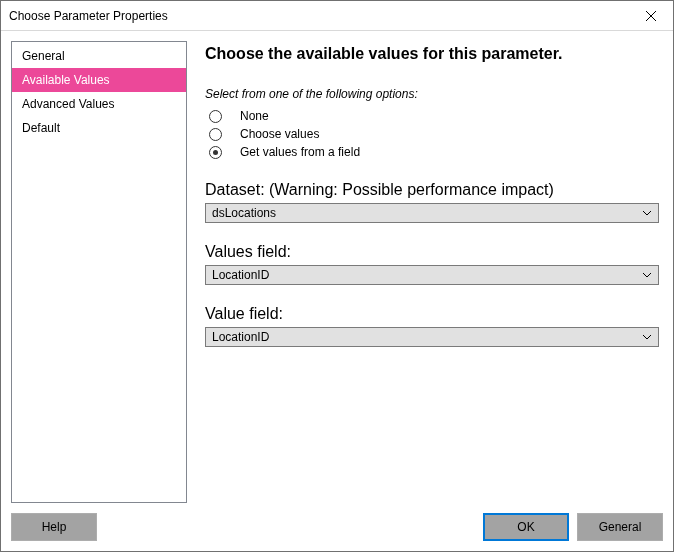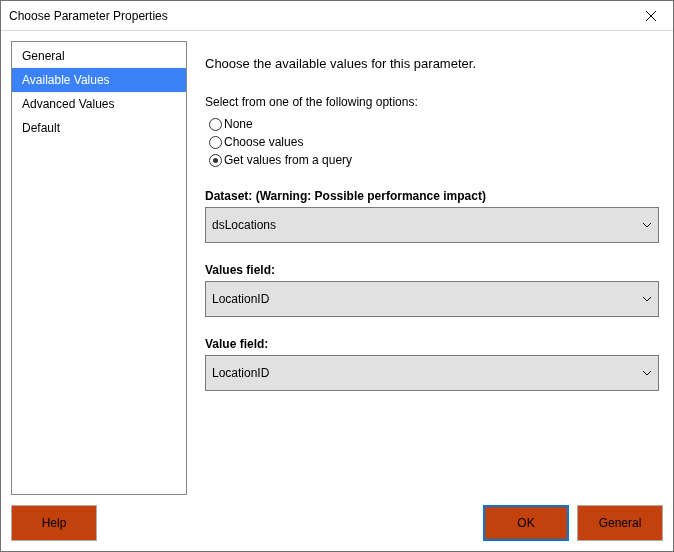--- a/index.html
+++ b/index.html
@@ -51,81 +51,83 @@
     border: 1px solid #828790;
     background: #fff;
     padding-top: 2px;
   }
   .side-item {
     padding: 5px 10px;
     cursor: pointer;
     font-size: 12px;
   }
   .side-item.selected {
-    background: #3b82f6;
+    background: #ec4899;
     color: #fff;
   }
   .main {
     flex: 1;
     padding: 4px 4px 0 4px;
     min-width: 0;
   }
   .heading {
-    font-size: 13px;
-    margin: 11px 0 24px 0;
+    font-size: 16px;
+    margin: 0 0 24px 0;
+    font-weight: bold;
   }
   .options-label {
     font-size: 12px;
     margin-bottom: 6px;
+    font-style: italic;
   }
   .radio-row {
     display:flex;
     align-items:center;
-    gap:2px;
+    gap:18px;
     padding:2px 0 2px 4px;
     cursor:pointer;
   }
   .radio {
     width:13px; height:13px; border-radius:50%;
     border:1px solid #333; background:#fff;
     display:flex;align-items:center;justify-content:center;
     flex-shrink:0;
   }
   .radio.checked::after{
     content:""; width:5px;height:5px;border-radius:50%;
     background:#333;
   }
   .field-group { margin-top: 20px; }
-  .field-label { font-size:12px; margin-bottom:4px;font-weight:bold; }
+  .field-label { font-size:16px; margin-bottom:4px; }
   .combo {
     position:relative;
-    height:36px;
+    height:20px;
     border:1px solid #7a7a7a;
     background:#e1e1e1;
     display:flex;
     align-items:center;
     padding:0 24px 0 6px;
     font-size:12px;
     cursor:pointer;
   }
   .combo .chev {
     position:absolute; right:6px; top:50%; transform:translateY(-50%);
     width:10px;height:10px;
   }
   .footer{
     display:flex;
     align-items:center;
     justify-content:space-between;
     padding:10px;
   }
   .btn{
     min-width:86px;
-    height:36px;
+    height:28px;
     border:1px solid #adadad;
-    background:#c2410c;
+    background:#a3a3a3;
     font-size:12px;
     display:flex;align-items:center;justify-content:center;
     cursor:pointer;
     padding:0 8px;
   }
   .btn.primary{
     border:2px solid #0078d7;
   }
   .footer-right{ display:flex; gap:8px; }
 </style>
@@ -169,21 +171,21 @@
       <div class="radio-row">
         <span class="radio"></span>
         <span>None</span>
       </div>
       <div class="radio-row">
         <span class="radio"></span>
         <span>Choose values</span>
       </div>
       <div class="radio-row">
         <span class="radio checked"></span>
-        <span>Get values from a query</span>
+        <span>Get values from a field</span>
       </div>
 
       <div class="field-group">
         <div class="field-label">Dataset: (Warning: Possible performance impact)</div>
         <div class="combo">
           <span>dsLocations</span>
           <svg class="chev" viewBox="0 0 10 10">
             <polyline points="1,3 5,7 9,3" fill="none" stroke="#000" stroke-width="1"></polyline>
           </svg>
         </div>

